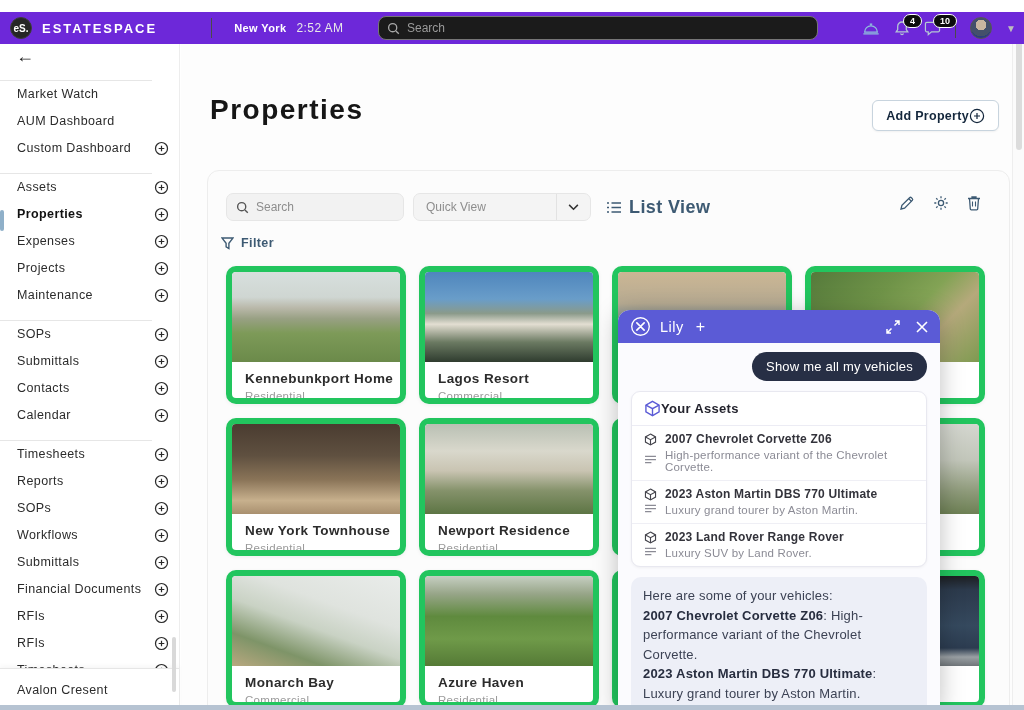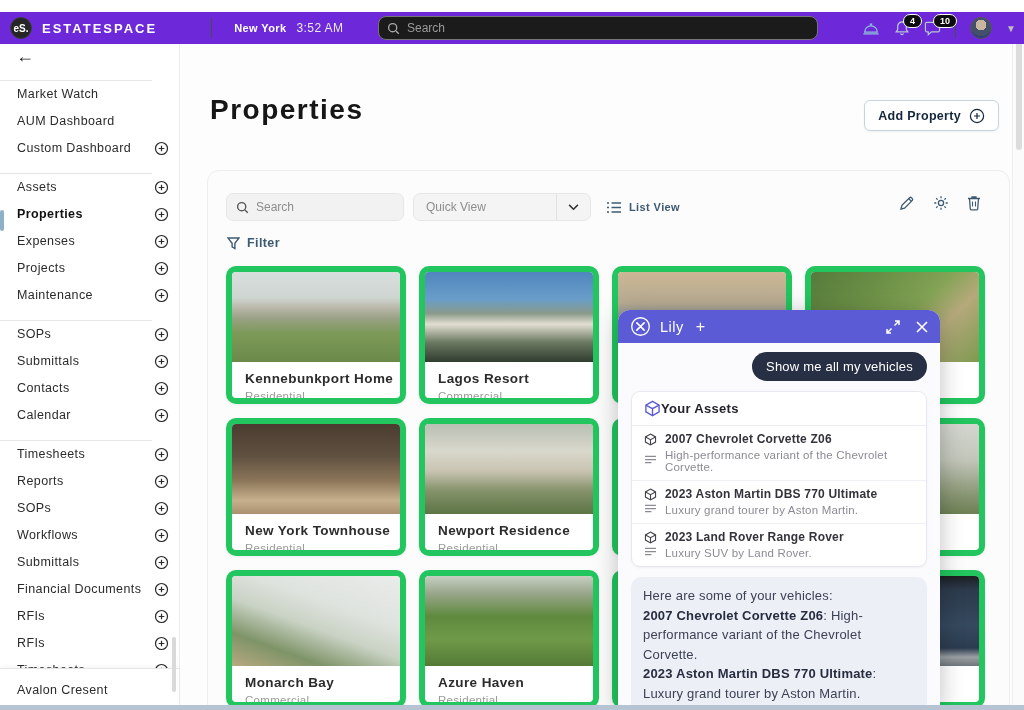--- a/index.html
+++ b/index.html
@@ -31,35 +31,35 @@
   .nav-label { font-size:12.5px; color:#2b2b2b; letter-spacing:.4px; font-weight:500; white-space:nowrap; }
   .nav-item.active .nav-label { font-weight:bold; color:#111; }
   .nav-item.active::before { content:""; position:absolute; left:0; top:3px; bottom:3px; width:4px; background:#8fb0c9; border-radius:2px; }
   .plus { margin-left:auto; display:flex; align-items:center; }
   .sb-bottom { position:absolute; bottom:0; left:0; width:100%; border-top:1px solid #e6e6e6; padding:11px 0 12px 17px; background:#fff; box-shadow:0 -2px 5px rgba(0,0,0,.04); }
   .sb-thumb { position:absolute; right:3px; bottom:18px; width:4px; height:55px; background:#d9d9d9; border-radius:2px; }
 
   
   .content { position:absolute; top:32px; left:181px; width:843px; height:678px; background:#fdfdfd; }
   .page-title { position:absolute; left:29px; top:62px; font-size:28px; font-weight:600; letter-spacing:1.5px; color:#161616; }
-  .add-btn { position:absolute; right:25px; top:68px; height:31px; background:#fff; border:1px solid #c8d4de; border-radius:6px; display:flex; align-items:center; gap:8px; padding:0 13px; font-size:12.5px; font-weight:bold; color:#14273c; letter-spacing:.3px; cursor:pointer; box-shadow:0 1px 2px rgba(0,0,0,.05); }
+  .add-btn { position:absolute; right:25px; top:68px; height:31px; background:#fff; border:1px solid #c8d4de; border-radius:6px; display:flex; align-items:center; padding:0 13px; font-size:12.5px; font-weight:bold; color:#14273c; letter-spacing:.3px; cursor:pointer; box-shadow:0 1px 2px rgba(0,0,0,.05); }
 
   .panel { position:absolute; left:26px; top:138px; width:803px; height:540px; background:#fcfcfc; border:1px solid #ededed; border-radius:12px 12px 0 0; overflow:hidden; }
   .toolbar { position:absolute; top:22px; left:18px; display:flex; align-items:center; gap:9px; }
   .search-box { width:178px; height:28px; background:#f2f2f2; border:1px solid #e6e6e6; border-radius:7px; display:flex; align-items:center; padding:0 9px; }
   .search-box input { border:none; outline:none; background:transparent; font-size:12px; color:#555; margin-left:7px; width:130px; font-family:inherit; }
   .search-box input::placeholder { color:#8d8d8d; }
   .quickview { width:178px; height:28px; background:#f4f4f4; border:1px solid #e6e6e6; border-radius:7px; display:flex; align-items:center; cursor:pointer; }
   .qv-label { font-size:12px; color:#8d8d8d; padding-left:12px; flex:1; }
   .qv-arrow { width:34px; height:100%; border-left:1px solid #e2e2e2; display:flex; align-items:center; justify-content:center; }
   .listview { display:flex; align-items:center; gap:7px; margin-left:6px; cursor:pointer; }
-  .lv-text { font-size:11px; font-weight:bold; color:#3d5a73; letter-spacing:.4px; }
+  .lv-text { font-size:18px; font-weight:bold; color:#3d5a73; letter-spacing:.4px; }
   .tool-icons { position:absolute; top:24px; right:28px; display:flex; gap:18px; }
   .tool-icons span { cursor:pointer; }
-  .filter { position:absolute; top:65px; left:19px; display:flex; align-items:center; gap:7px; cursor:pointer; }
+  .filter { position:absolute; top:65px; left:13px; display:flex; align-items:center; gap:7px; cursor:pointer; }
   .filter-text { font-size:12.5px; font-weight:bold; color:#3d5a73; letter-spacing:.4px; }
 
   .grid { position:absolute; top:95px; left:18px; display:grid; grid-template-columns:repeat(4,180px); column-gap:13px; row-gap:14px; }
   .card { width:180px; height:138px; background:#fff; border:6px solid #22c55e; border-radius:10px; box-shadow:0 1px 4px rgba(0,0,0,.06); overflow:hidden; cursor:pointer; }
   .card-img { height:90px; width:100%; }
   .card-body { padding:9px 13px 0 13px; }
   .card-title { font-size:13.5px; font-weight:bold; color:#2c2c2c; letter-spacing:.4px; white-space:nowrap; }
   .card-sub { font-size:11.5px; color:#9a9a9a; letter-spacing:.3px; margin-top:4px; }
 
   .img-kennebunkport { background:linear-gradient(180deg,#d7dfdd 0%,#cfd6d2 28%,#b9b8a9 40%,#98a083 52%,#7d9a58 68%,#6b8a4a 100%); }
@@ -105,21 +105,21 @@
 </head>
 <body>
 
 <div class="topbar">
   <div class="logo-circle">
       <span>eS.</span>
     </div>
   <div class="brand">ESTATESPACE</div>
   <div class="tb-divider"></div>
   <div class="tb-loc">New York</div>
-  <div class="tb-time">3:52 AM</div>
+  <div class="tb-time">2:52 AM</div>
   <div class="tb-search">
     <span>
       <svg width="13" height="13" viewBox="0 0 16 16">
           <circle cx="7" cy="7" r="5" fill="none" stroke="#a9a9a9" stroke-width="1.6"></circle>
           <path d="M11 11l3.5 3.5" stroke="#a9a9a9" stroke-width="1.6"></path>
         </svg>
     </span>
     <input placeholder="Search" style="">
   </div>
   <div class="tb-icons">

